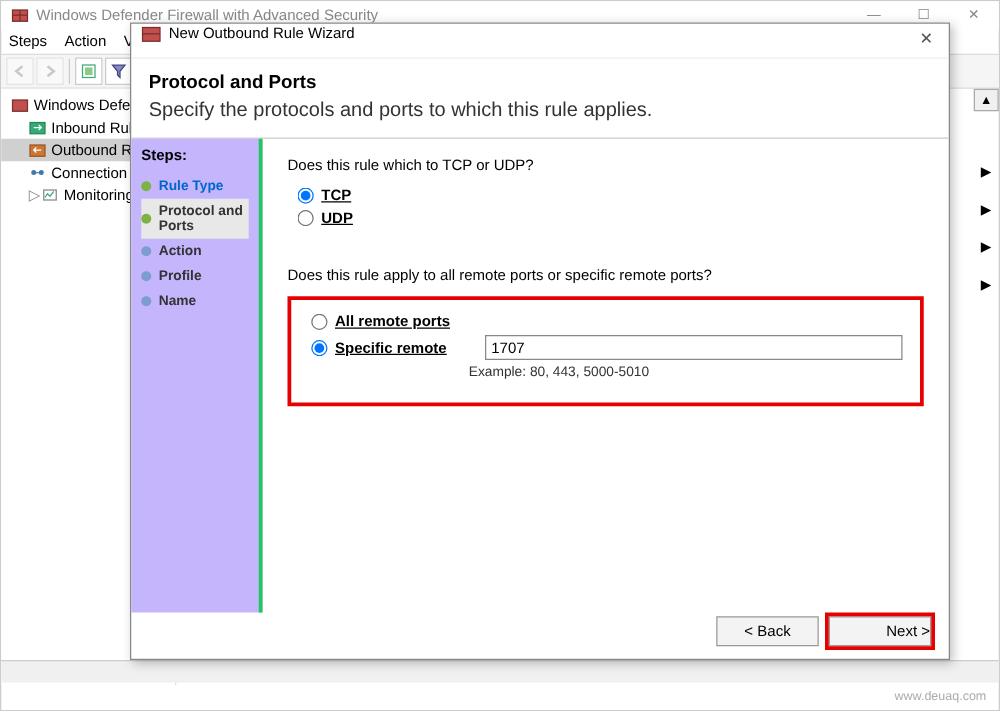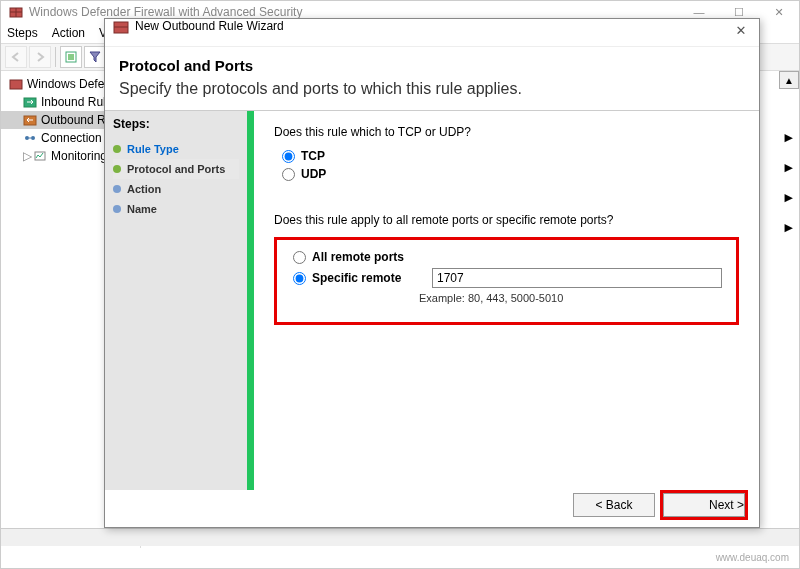--- a/index.html
+++ b/index.html
@@ -26,35 +26,35 @@
 .footer { position: absolute; bottom: 0; right: 10px; color: #aaa; font-size: 10px; height: 20px; line-height: 20px; }
 
 .dialog { position: absolute; left: 104px; top: 18px; width: 656px; height: 510px; background: #fff; border: 1px solid #888; box-shadow: 2px 2px 8px rgba(0,0,0,0.25); }
 .dialog-titlebar { height: 28px; display: flex; align-items: flex-start; padding: 0 8px; border-bottom: 1px solid #eee; }
 .dialog-titlebar .icon { width: 16px; height: 16px; margin-right: 6px; }
 .dialog-close { position: absolute; right: 6px; top: 4px; width: 24px; height: 20px; text-align: center; color: #555; font-size: 13px; }
 .dialog-header { padding: 10px 14px 4px; }
 .dialog-header h1 { font-size: 15px; font-weight: bold; color: #000; margin-bottom: 6px; }
 .dialog-header p { font-size: 16px; color: #333; }
 .dialog-content { display: flex; border-top: 1px solid #ccc; margin-top: 8px; height: 380px; }
-.steps-pane { width: 158px; background: #e5e5e5; border-right: 7px solid #22c55e; padding: 6px 8px; }
+.steps-pane { width: 158px; background: #c4b5fd; border-right: 3px solid #22c55e; padding: 6px 8px; }
 .steps-pane .steps-title { font-weight: bold; font-size: 12px; margin-bottom: 8px; color: #000; }
 .step { display: flex; align-items: center; padding: 4px 0; font-size: 11px; color: #333; font-weight: bold; }
 .step.link { color: #0066cc; }
 .step.active { background: #e8e8e8; }
 .bullet { width: 8px; height: 8px; border-radius: 50%; margin-right: 6px; flex-shrink: 0; }
 .bullet.done { background: #7cb342; }
 .bullet.todo { background: #7b9ecf; }
 .form-pane { flex: 1; padding: 14px 20px; font-size: 12px; position: relative; }
 .question { margin-bottom: 10px; }
 .radio-row { display: flex; align-items: center; margin: 4px 0 4px 8px; }
 .radio-row input { margin-right: 6px; }
-.radio-row label { font-weight: bold; }
+.radio-row label { font-weight: bold; text-decoration: underline; }
 .highlight-box { border: 3px solid #e60000; padding: 6px 8px 18px; margin-top: 4px; }
-.port-input { width: 290px; height: 20px; border: 1px solid #888; padding: 1px 4px; font-size: 12px; margin-left: 10px; }
+.port-input { width: 334px; height: 20px; border: 1px solid #888; padding: 1px 4px; font-size: 12px; margin-left: 10px; }
 .example { font-size: 11px; color: #333; margin-left: 134px; margin-top: 2px; }
 .dialog-buttons { position: absolute; bottom: 10px; right: 14px; display: flex; gap: 8px; }
 .dlg-btn { width: 82px; height: 24px; border: 1px solid #999; background: #f3f3f3; font-size: 12px; text-align: center; line-height: 22px; }
 .dlg-btn.highlighted { outline: 3px solid #e60000; outline-offset: 0; text-align: right; }
 svg { display: block; }
 </style>
 </head>
 <body>
 
 <div class="main-window">
@@ -201,20 +201,24 @@
       <div class="step active">
           <span class="bullet done"></span>
           <span>Protocol and Ports</span>
         </div>
       <div class="step">
           <span class="bullet todo"></span>
           <span>Action</span>
         </div>
       <div class="step">
           <span class="bullet todo"></span>
+          <span>Profile</span>
+        </div>
+      <div class="step">
+          <span class="bullet todo"></span>
           <span>Name</span>
         </div>
     </div>
     <div class="form-pane">
       <div class="question">Does this rule which to TCP or UDP?</div>
       <div class="radio-row">
         <input type="radio" name="proto" checked="" style="">
         <label>TCP</label>
       </div>
       <div class="radio-row">

